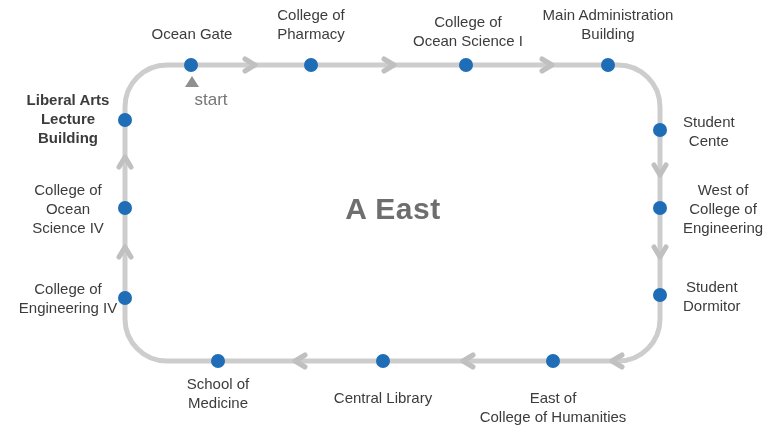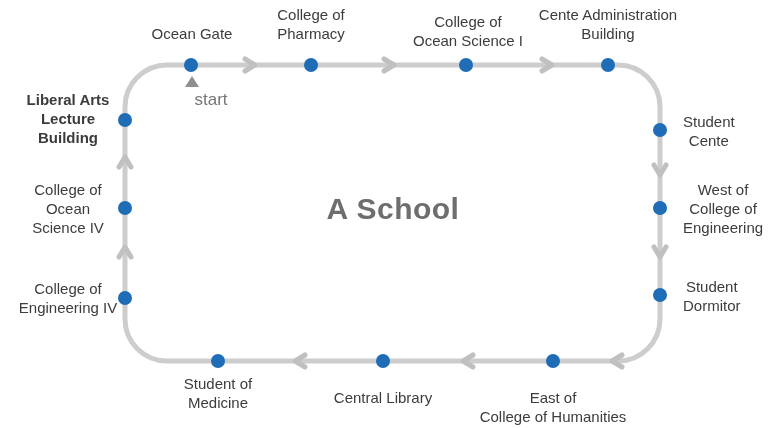--- a/index.html
+++ b/index.html
@@ -78,44 +78,44 @@
         <circle cx="660" cy="295" r="7" fill="#1e6db6"></circle>
         <circle cx="553" cy="361" r="7" fill="#1e6db6"></circle>
         <circle cx="383" cy="361" r="7" fill="#1e6db6"></circle>
         <circle cx="218" cy="361" r="7" fill="#1e6db6"></circle>
         <circle cx="125" cy="298" r="7" fill="#1e6db6"></circle>
         <circle cx="125" cy="208" r="7" fill="#1e6db6"></circle>
         <circle cx="125" cy="120" r="7" fill="#1e6db6"></circle>
       </g>
   </svg>
 
-  <div class="title" style="left:393px; top:192px;">A School</div>
+  <div class="title" style="left:393px; top:192px;">A East</div>
 
   <div class="start-label" style="left:194px; top:90px;margin-left:17px;">start</div>
 
   <div class="label centered" style="left:192px; top:24px;">Ocean Gate</div>
   <div class="label centered" style="left:311px; top:5px;">College of
 Pharmacy</div>
   <div class="label centered" style="left:468px; top:12px;">College of
 Ocean Science I</div>
-  <div class="label centered" style="left:608px; top:5px;">Cente Administration
+  <div class="label centered" style="left:608px; top:5px;">Main Administration
 Building</div>
 
   <div class="label" style="left:683px; top:112px;">Student
 Cente</div>
   <div class="label" style="left:683px; top:180px;">West of
 College of
 Engineering</div>
   <div class="label" style="left:683px; top:277px;">Student
 Dormitor</div>
 
   <div class="label centered" style="left:553px; top:374px;margin-top:14px;">East of
 College of Humanities</div>
   <div class="label centered" style="left:383px; top:380px;margin-top:8px;">Central Library</div>
-  <div class="label centered" style="left:218px; top:374px;">Student of
+  <div class="label centered" style="left:218px; top:374px;">School of
 Medicine</div>
 
   <div class="label centered" style="left:68px; top:279px;">College of
 Engineering IV</div>
   <div class="label centered" style="left:68px; top:180px;">College of
 Ocean
 Science IV</div>
   <div class="label centered" style="left:68px; top:90px;font-weight:bold;">Liberal Arts
 Lecture
 Building</div>

